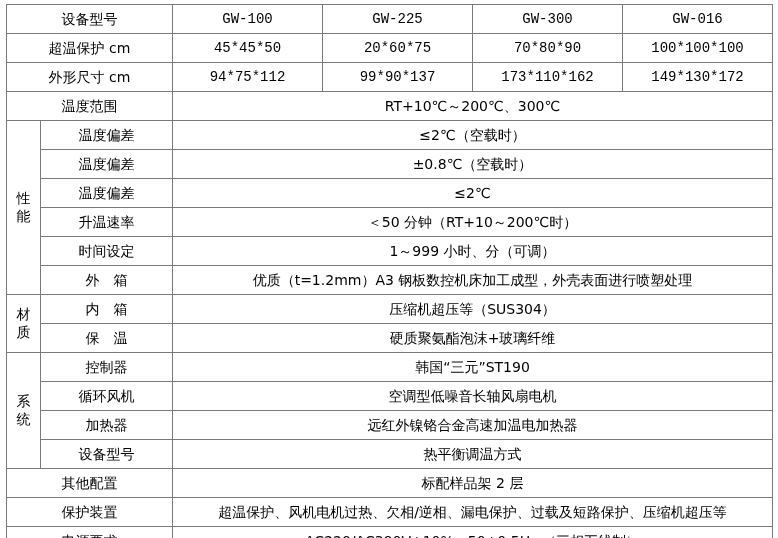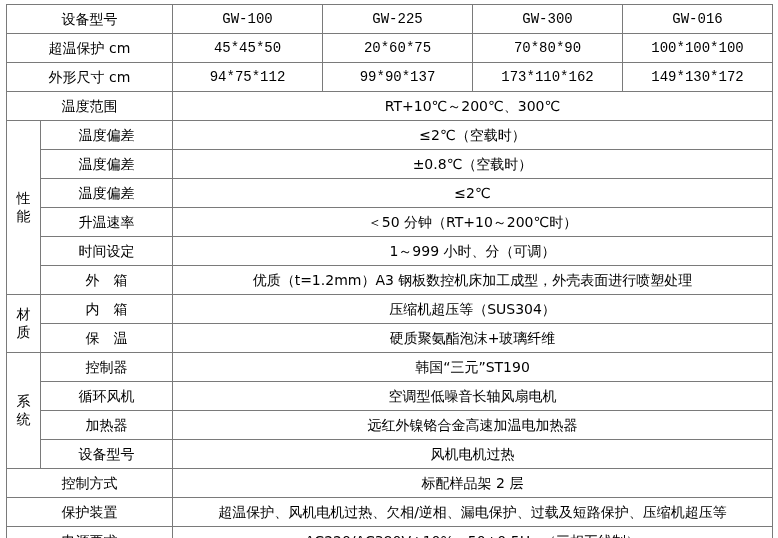--- a/index.html
+++ b/index.html
@@ -160,25 +160,25 @@
         <td class="wide" colspan="4">空调型低噪音长轴风扇电机</td>
       </tr>
 
       <tr>
         <td class="label">加热器</td>
         <td class="wide" colspan="4">远红外镍铬合金高速加温电加热器</td>
       </tr>
 
       <tr>
         <td class="label">设备型号</td>
-        <td class="wide" colspan="4">风机电机过热</td>
+        <td class="wide" colspan="4">热平衡调温方式</td>
       </tr>
 
       <tr>
-        <td class="label" colspan="2">控制方式</td>
+        <td class="label" colspan="2">其他配置</td>
         <td class="wide" colspan="4">标配样品架 2 层</td>
       </tr>
 
       <tr>
         <td class="label" colspan="2">保护装置</td>
         <td class="wide" colspan="4">超温保护、风机电机过热、欠相/逆相、漏电保护、过载及短路保护、压缩机超压等</td>
       </tr>
 
       <tr>
         <td class="label" colspan="2">电源要求</td>

